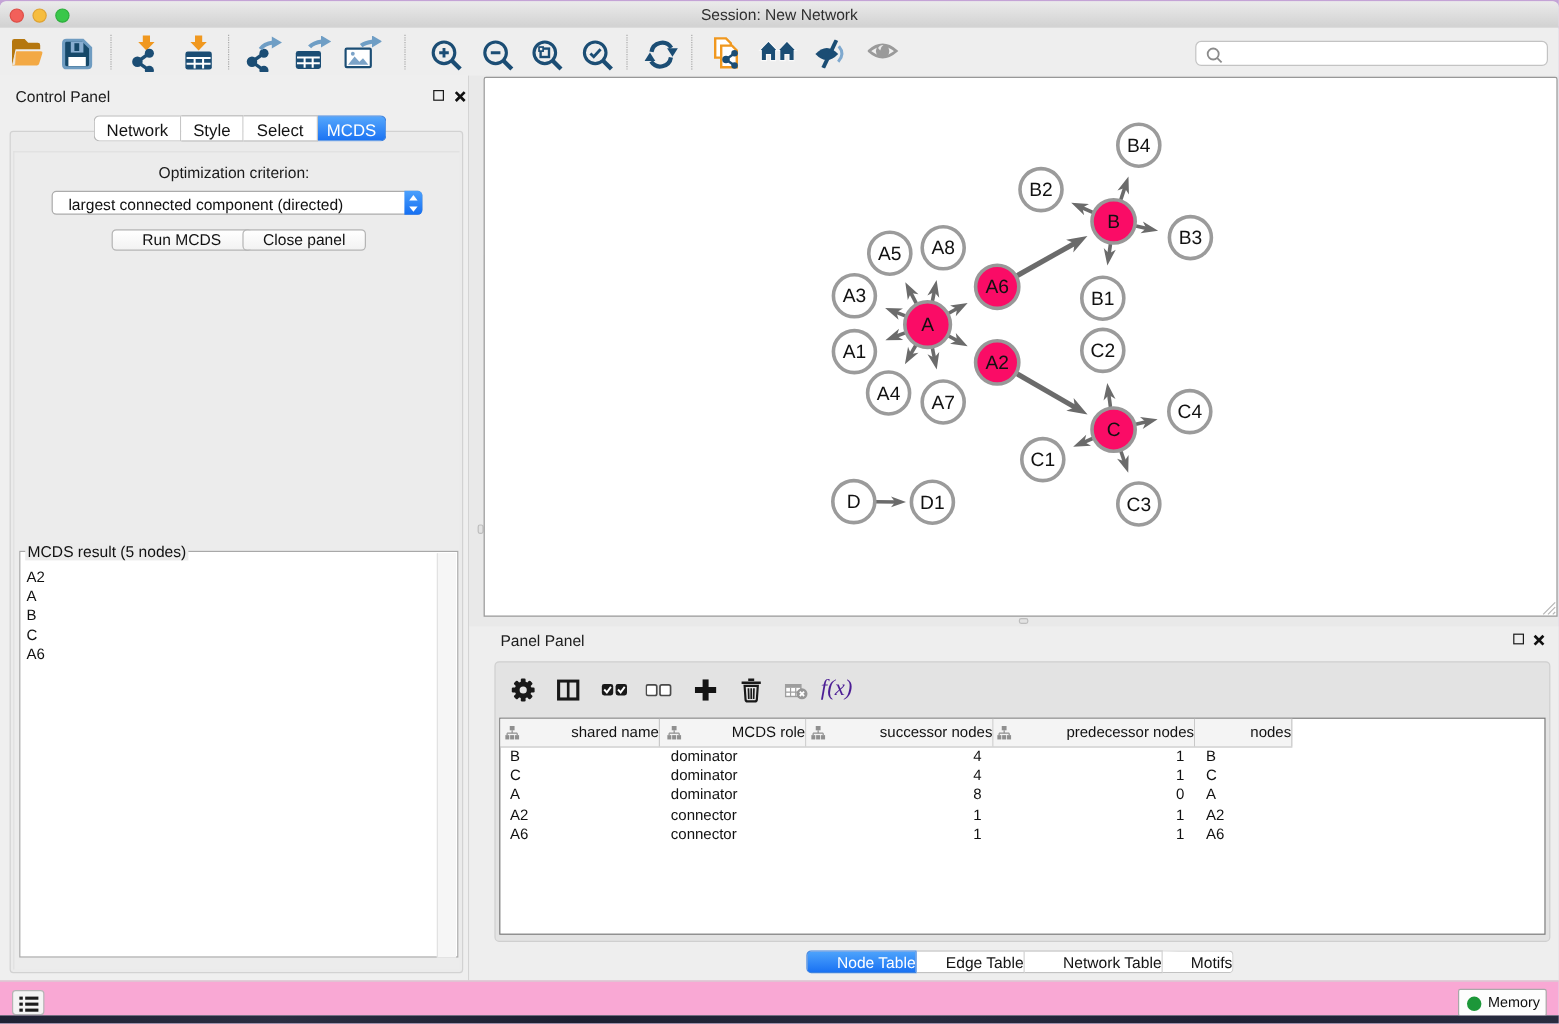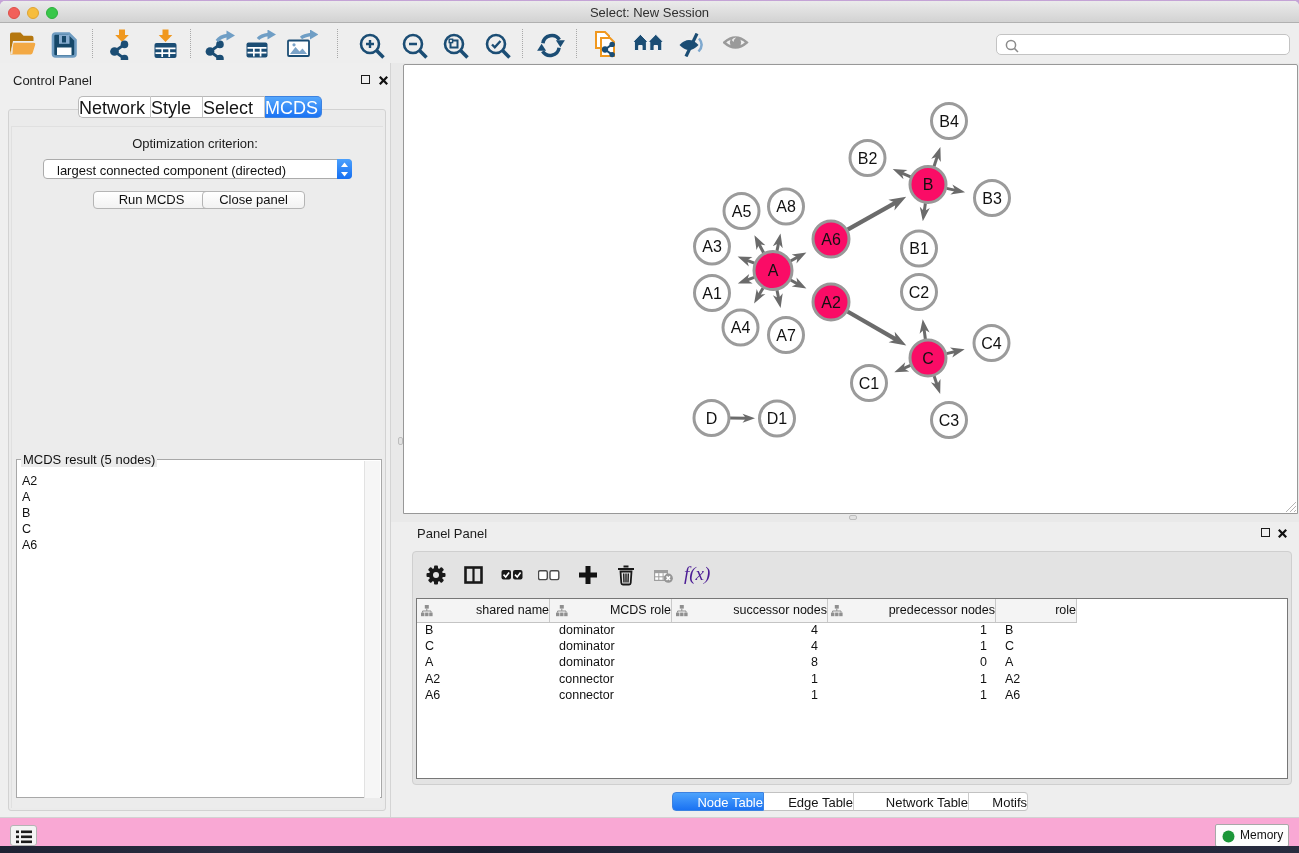--- a/index.html
+++ b/index.html
@@ -16,21 +16,21 @@
 .tsep{top:5px;height:29px;width:0;border-left:1px dotted #a9a9a9}
 #searchbox{left:996px;top:10px;width:294px;height:21px;background:#fff;border:1px solid #c3c3c3;border-radius:5px}
 
 #cpanel{left:0;top:62px;width:390px;height:754px;background:#efefef}
 #cpanel-line{left:390px;top:62px;width:1px;height:754px;background:#d4d4d4}
 .ptitle{font-size:13px;color:#1d1d1d}
 .wbtn-sq{width:9px;height:9px;border:1.5px solid #1a1a1a}
 #cp-box{left:8px;top:46px;width:378px;height:702px;border:1px solid #d2d2d2;border-radius:3px;background:#ebebeb}
 #cp-inner{left:11px;top:63px;width:372px;height:682px;background:#ececec;border-top:1px solid #e0e0e0;border-left:1px solid #e0e0e0}
 
-.seg{top:33px;height:22px;font-size:18px;text-align:left;line-height:22px;color:#141414;background:#fff;border-top:1px solid #b9b9b9;border-bottom:1px solid #b9b9b9;border-right:1px solid #c6c6c6}
+.seg{top:33px;height:22px;font-size:14px;text-align:center;line-height:22px;color:#141414;background:#fff;border-top:1px solid #b9b9b9;border-bottom:1px solid #b9b9b9;border-right:1px solid #c6c6c6}
 .seg.first{border-left:1px solid #b9b9b9;border-radius:5px 0 0 5px}
 .seg.last{border-right:1px solid #b9b9b9;border-radius:0 5px 5px 0}
 .seg.sel{background:linear-gradient(#55a7fc,#1b73f3);color:#fff;border-color:#3d82e0}
 
 #optlabel{left:0;top:73px;width:390px;text-align:center;font-size:13px;color:#1a1a1a}
 #combo{left:43px;top:96px;width:309px;height:20px;background:#fff;border:1px solid #ababab;border-radius:4px;font-size:13px;color:#111;line-height:19px}
 #combo-text{left:13px;top:1px}
 #combo-btn{right:-1px;top:-1px;width:15px;height:20px;background:linear-gradient(#4ba0fc,#156ff2);border-radius:0 4px 4px 0}
 .btn{top:128px;height:18px;background:linear-gradient(#ffffff,#f2f2f2);border:1px solid #b5b5b5;border-radius:4px;font-size:13px;color:#111;text-align:center;line-height:16px}
 
@@ -64,21 +64,21 @@
 svg{display:block}
 </style></head>
 <body>
 <div class="abs" id="desktop-bottom"></div>
 <div class="abs" id="app">
 
   <div class="abs" id="titlebar">
     <div class="abs light" style="left:8px;background:#f2605a;border:0.5px solid #dd4f48"></div>
     <div class="abs light" style="left:27px;background:#f6bd3e;border:0.5px solid #dfa333"></div>
     <div class="abs light" style="left:46px;background:#39c74a;border:0.5px solid #2eaf3d"></div>
-    <div class="abs" id="title-main">Select: New Session</div>
+    <div class="abs" id="title-main">Session: New Network</div>
   </div>
 
   <div class="abs" id="toolbar">
     <svg class="abs" style="left:6.5px;top:6px" width="31" height="28">
         <path d="M3,24.5 V4.5 q0,-2 2,-2 h8.5 l3,3.2 h8 q2,0 2,2 v3.3 H6 z" fill="#b5770f"></path>
         <path d="M6.6,12.8 h20.2 q2,0 1.4,1.9 l-2.6,8.4 q-0.45,1.4 -1.95,1.4 H3.1 z" fill="#f3a944"></path>
         <path d="M3.1,24.5 l3.2,-11.7 -0.7,10.9 z" fill="#ece5d8"></path>
       </svg>
       <svg class="abs" style="left:48.5px;top:6px" width="31" height="30">
         <path d="M4,6 q0-2.5 2.5-2.5 H20 l6.5,6.5 V24 q0,2.5 -2.5,2.5 h-17.5 q-2.5,0 -2.5,-2.5 z" fill="#164869" stroke="#6f9cc1" stroke-width="2.6"></path>
@@ -399,21 +399,21 @@
           </g>
           <circle cx="14.3" cy="10.2" r="4.6" fill="#969696"></circle>
           <path d="M12.5,8.4 l3.6,3.6 M16.1,8.4 l-3.6,3.6" stroke="#fff" stroke-width="1.5"></path>
         </svg>
         <div class="abs" style="left:271px;top:11px;font-family:'Liberation Serif',serif;font-style:italic;font-size:19px;color:#4c1d95">f(x)</div>
       <div class="abs" id="tbl">
         <div class="abs th" style="left:0;width:133px">shared name</div>
         <div class="abs th" style="left:133px;width:122px">MCDS role</div>
         <div class="abs th" style="left:255px;width:156px">successor nodes</div>
         <div class="abs th" style="left:411px;width:168px">predecessor nodes</div>
-        <div class="abs th" style="left:579px;width:81px">role</div>
+        <div class="abs th" style="left:579px;width:81px">nodes</div>
         <div class="abs" id="thead-line"></div>
         <svg class="abs" style="left:4px;top:6px" width="12" height="12">
             <rect x="3.8" y="0" width="4" height="3.6" fill="#8f8f8f"></rect>
             <g stroke="#8f8f8f" stroke-width="1">
               <line x1="5.8" y1="3.6" x2="5.8" y2="6"></line>
               <line x1="1.6" y1="6" x2="10" y2="6"></line>
               <line x1="1.6" y1="6" x2="1.6" y2="7.6"></line>
               <line x1="10" y1="6" x2="10" y2="7.6"></line>
             </g>
             <rect x="0" y="7.6" width="3.4" height="3.6" fill="#8f8f8f"></rect>

